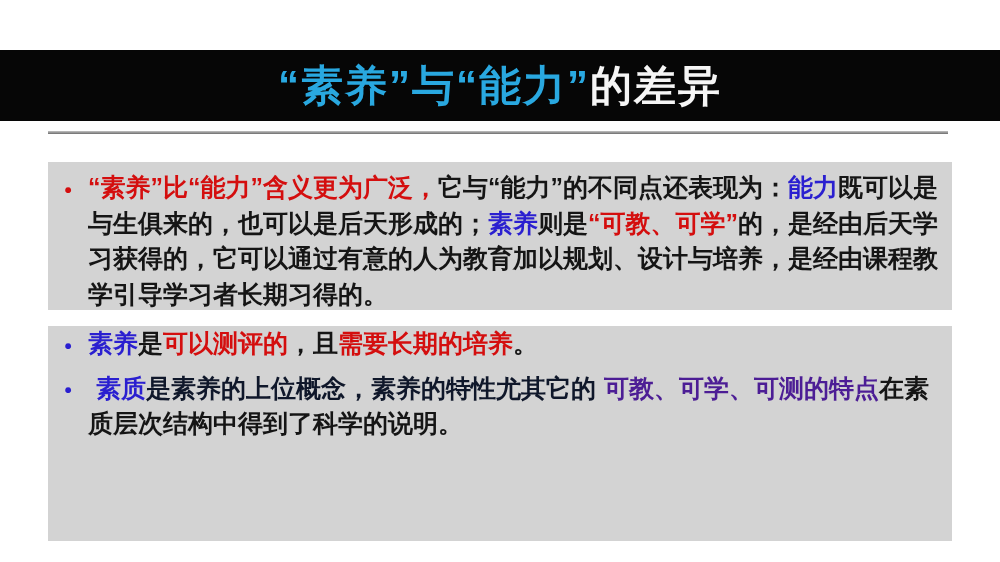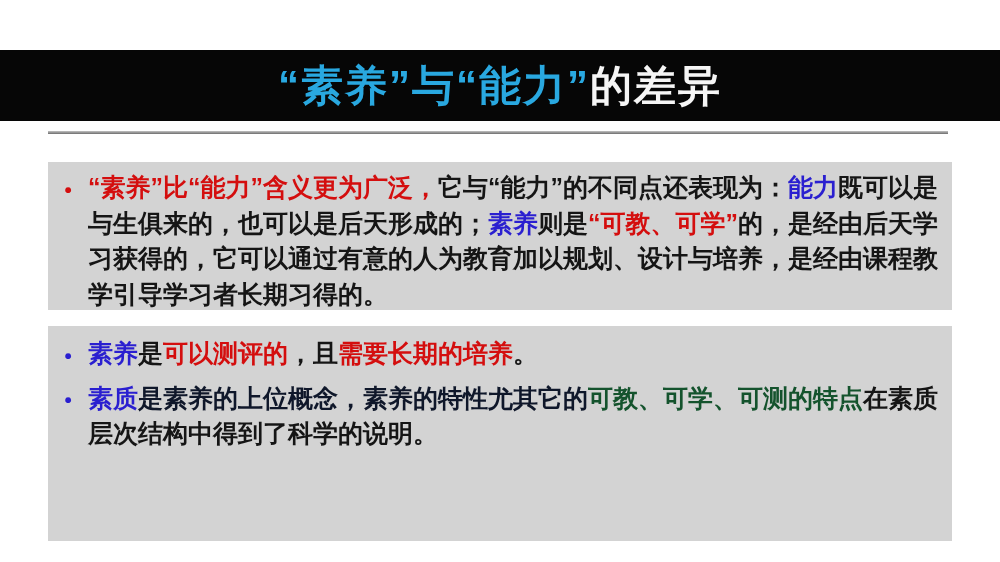--- a/index.html
+++ b/index.html
@@ -41,21 +41,21 @@
     left: 48px;
     width: 904px;
     background: #d3d3d3;
     padding: 8px 14px 0 16px;
     font-size: 25px;
     font-weight: bold;
     color: #151515;
     line-height: 1.42;
   }
   .box1 { top: 162px; height: 148px; }
-  .box2 { top: 326px; height: 215px; padding-top: 10px; }
+  .box2 { top: 326px; height: 215px; padding-top: 0; }
 
   .para {
     padding-left: 24px;
     text-indent: -24px;
     text-align: left;
   }
   .box2 .para + .para { margin-top: 9px; }
 
   .bullet {
     display: inline-block;
@@ -76,17 +76,17 @@
 
   <div class="divider"></div>
 
   <section class="box box1">
     <p class="para"><span class="bullet" style="color: rgb(212, 14, 14);">●</span><span style="color: rgb(212, 14, 14);">“素养”比“能力”含义更为广泛，</span><span style="color: rgb(21, 21, 21);">它与“能力”的不同点还表现为：</span><span style="color: rgb(42, 31, 208);">能力</span><span style="color: rgb(21, 21, 21);">既可以是与生俱来的，也可以是后天形成的；</span><span style="color: rgb(42, 31, 208);">素养</span><span style="color: rgb(21, 21, 21);">则是</span><span style="color: rgb(212, 14, 14);">“可教、可学”</span><span style="color: rgb(21, 21, 21);">的，是经由后天学习获得的，它可以通过有意的人为教育加以规划、设计与培养，是经由课程教学引导学习者长期习得的。</span></p>
   </section>
 
   <section class="box box2">
     <p class="para"><span class="bullet" style="color: rgb(42, 31, 208);">●</span><span style="color: rgb(42, 31, 208);">素养</span><span style="color: rgb(21, 21, 21);">是</span><span style="color: rgb(212, 14, 14);">可以测评的</span><span style="color: rgb(21, 21, 21);">，且</span><span style="color: rgb(212, 14, 14);">需要长期的培养</span><span style="color: rgb(21, 21, 21);">。</span></p>
 
-    <p class="para"><span class="bullet" style="color: rgb(42, 31, 208);">●</span><span style="color: rgb(42, 31, 208);">素质</span><span style="color: #0f172a;">是素养的上位概念，素养的特性尤其它的</span><span style="color: #14532d;">可教、可学、可测的特点</span><span style="color: rgb(21, 21, 21);">在素质层次结构中得到了科学的说明。</span></p>
+    <p class="para"><span class="bullet" style="color: rgb(42, 31, 208);">●</span><span style="color: rgb(42, 31, 208); margin-left: 8px;">素质</span><span style="color: #0f172a;">是素养的上位概念，素养的特性尤其它的</span><span style="color: #4c1d95; margin-left: 8px;">可教、可学、可测的特点</span><span style="color: rgb(21, 21, 21);">在素质层次结构中得到了科学的说明。</span></p>
 
   </section>
 
 </div>
 
 </body></html>

